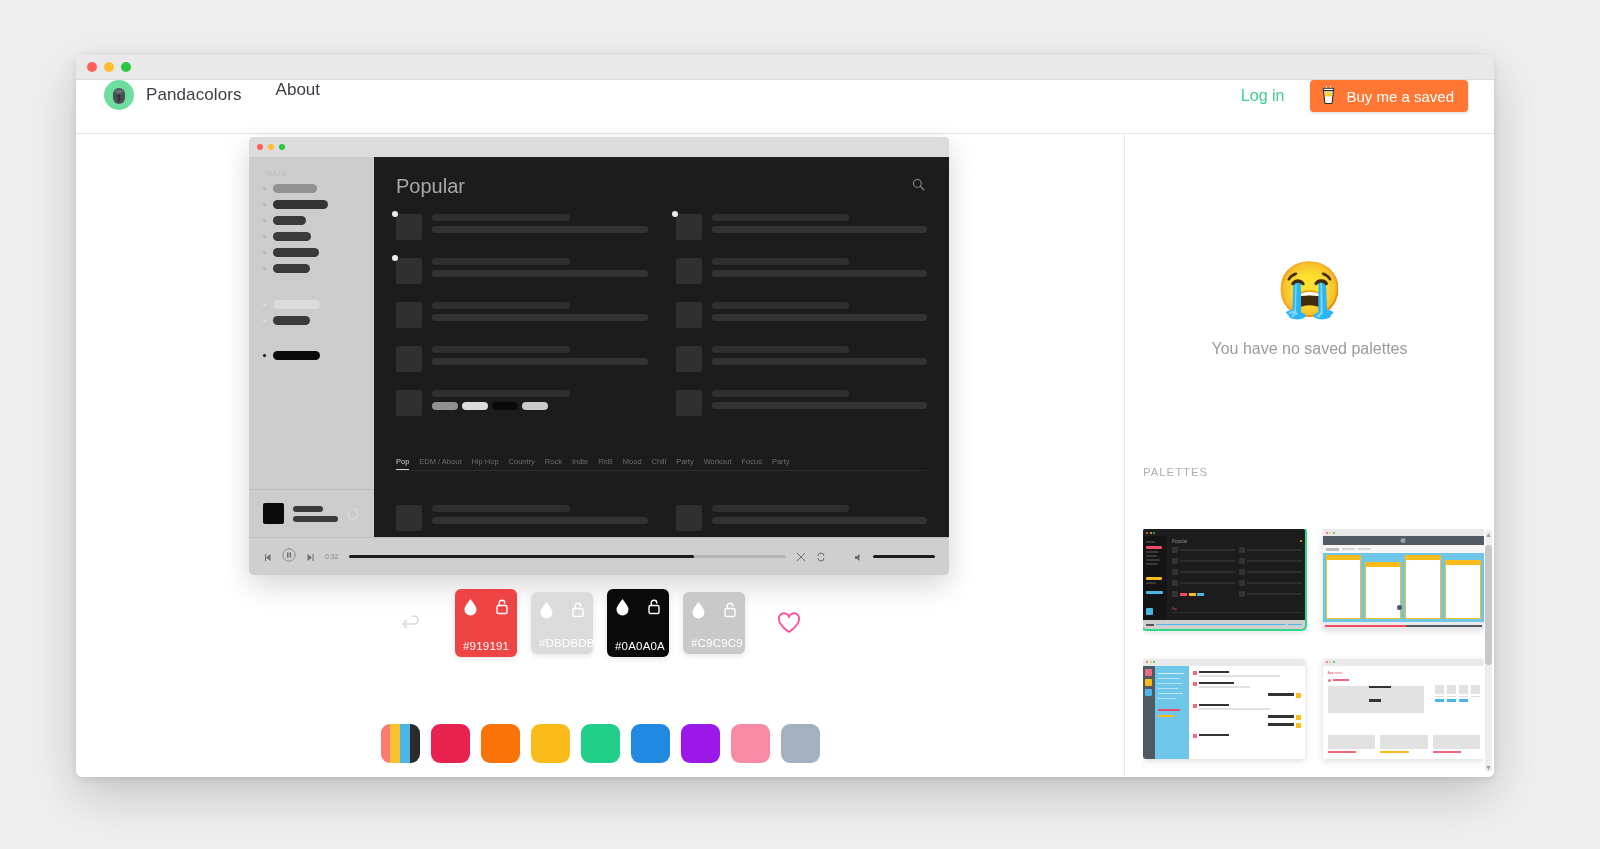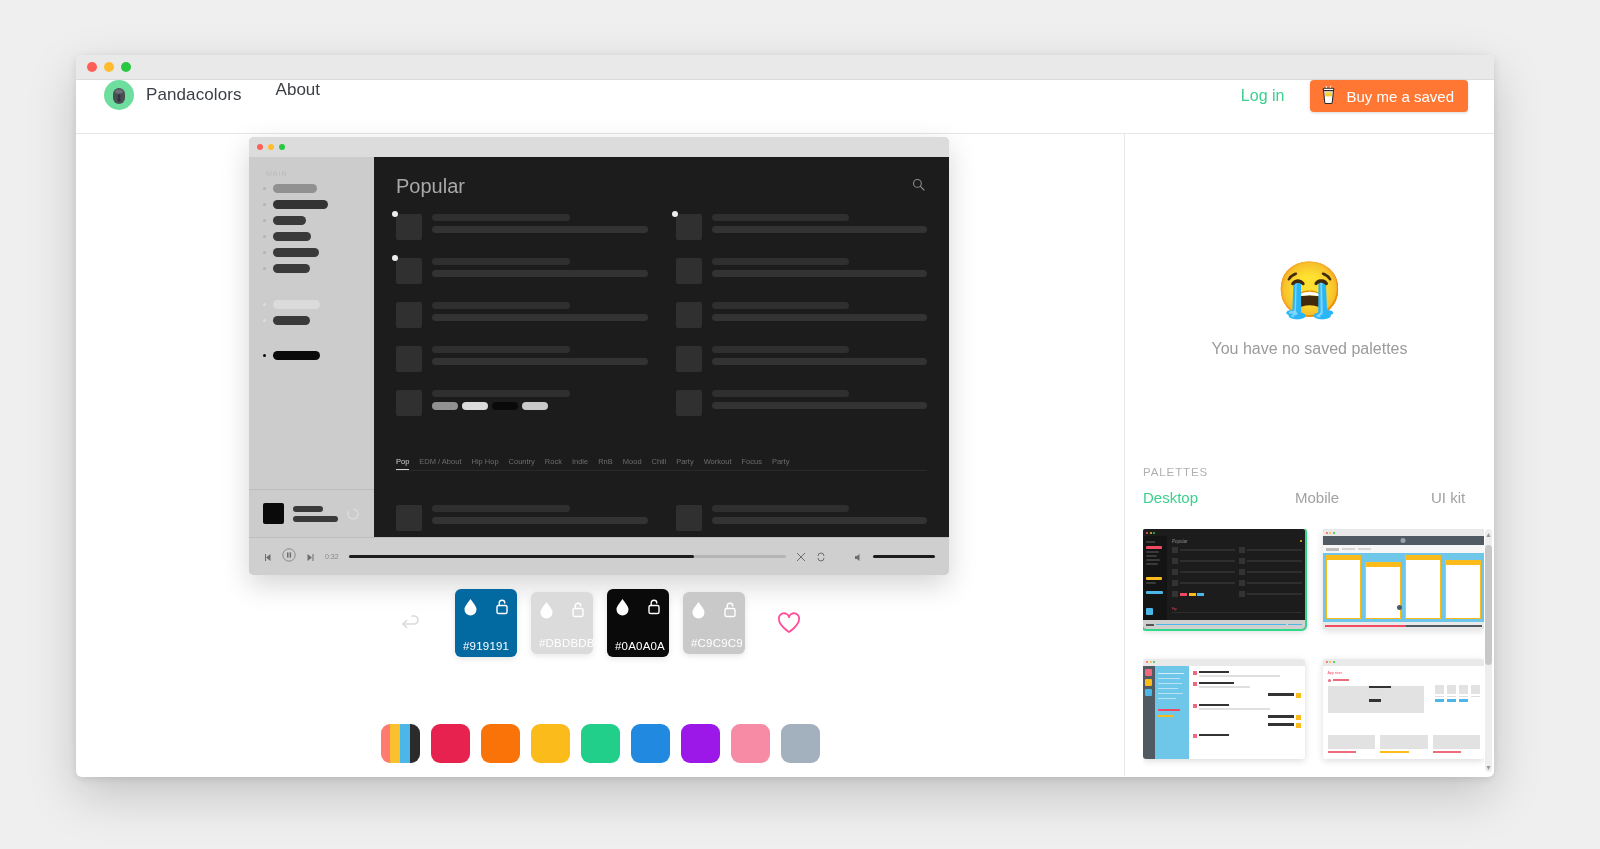--- a/index.html
+++ b/index.html
@@ -477,21 +477,21 @@
       </div>
 
       <div class="palette-row">
         <span class="undo-btn">
           <svg width="24" height="20" viewBox="0 0 24 20">
             <path d="M4 11 h11 a4 4 0 0 0 0 -8 h-2" fill="none" stroke="#dcdcdc" stroke-width="1.7" stroke-linecap="round"></path>
             <path d="M7.5 7.5 L4 11 L7.5 14.5" fill="none" stroke="#dcdcdc" stroke-width="1.7" stroke-linecap="round" stroke-linejoin="round"></path>
           </svg>
         </span>
 
-        <div class="swatch tall" style="background:#0369a1">
+        <div class="swatch tall" style="background:#ef4444">
           <span class="swatch-icons">
             <span>
               <svg width="15" height="18" viewBox="0 0 15 18">
                   <path d="M7.5 1 C4 6 1.5 8.5 1.5 11.4 A6 6 0 0 0 13.5 11.4 C13.5 8.5 11 6 7.5 1 z" fill="#ffffff"></path>
                 </svg>
             </span>
             <span>
               <svg width="14" height="17" viewBox="0 0 14 17">
                 <rect x="2" y="7.5" width="10" height="8" rx="1.6" fill="none" stroke="#ffffff" stroke-width="1.4"></rect>
                 <path d="M4.2 7.5 V5 a2.8 2.8 0 0 1 5.6 0" fill="none" stroke="#ffffff" stroke-width="1.4" stroke-linecap="round"></path>
@@ -580,25 +580,20 @@
     <div class="right-pane">
 
 
       <div class="fav-empty">
         <div class="fav-emoji">😭</div>
         <div class="fav-empty-text">You have no saved palettes</div>
       </div>
 
       <div class="templates-sec">
         <div class="tmpl-title">PALETTES</div>
-        <div class="tmpl-tabs">
-          <span class="tmpl-tab active">Desktop</span>
-          <span class="tmpl-tab">Mobile</span>
-          <span class="tmpl-tab">UI kit</span>
-        </div>
 
         <div class="tmpl-grid">
 
           <div class="tmpl-card selected">
             <div class="mini" style="background:#1c1c1c">
               <div class="mini-bar" style="background:#1c1c1c">
                 <i class="mini-d" style="background:#ff5f57"></i>
                   <i class="mini-d" style="background:#febc2e"></i>
                   <i class="mini-d" style="background:#28c840"></i>
               </div>

